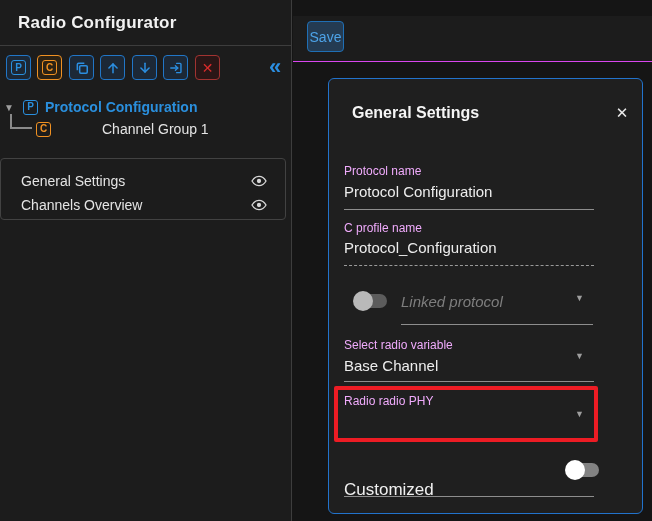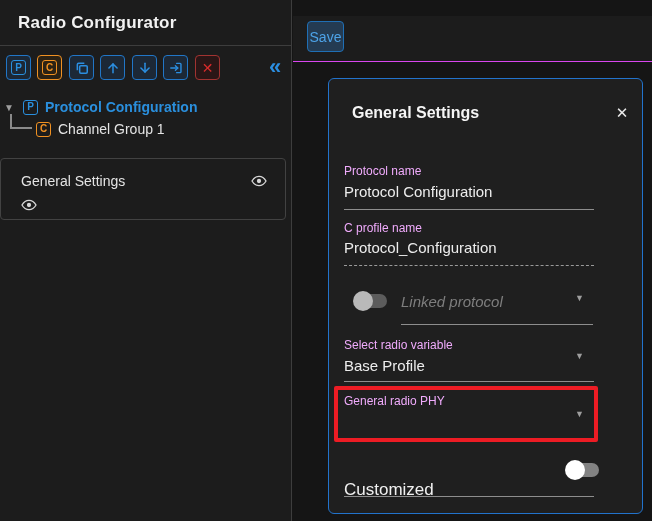--- a/index.html
+++ b/index.html
@@ -30,21 +30,21 @@
 
   .collapse-btn { position:absolute; left:260px; top:53px; width:30px; height:28px;
     display:flex; align-items:center; justify-content:center;
     color:#2b8ee0; font-size:22px; font-weight:bold; cursor:pointer; }
 
   .tree-row { position:absolute; display:flex; align-items:center; gap:7px; }
   .tree-row1 { left:4px; top:99px; }
   .tree-row2 { left:36px; top:121px; }
   .expander { color:#9e9e9e; font-size:10px; width:12px; }
   .tree-label-root { color:#2a8fdd; font-size:14px; font-weight:bold; }
-  .tree-label-child { color:#e4e4e4; font-size:14px; }
+  .tree-label-child { color:#e4e4e4; font-size:14px;margin-left:44px; }
   .tree-connector { position:absolute; left:10px; top:114px; width:22px; height:15px;
     border-left:2px solid #8a8a8a; border-bottom:2px solid #8a8a8a; }
 
   .section-box { position:absolute; left:0; top:158px; width:286px; height:62px;
     border:1px solid #424242; border-radius:4px; }
   .section-row { position:absolute; left:0; width:100%; height:26px;
     display:flex; align-items:center; padding:0 18px 0 20px; cursor:pointer; }
   .section-row .label { font-size:14px; color:#e4e4e4; flex:1; }
   .eye { width:16px; height:16px; flex:none; cursor:pointer; }
 
@@ -146,20 +146,21 @@
 
   <div class="section-box">
     <div class="section-row" style="top:9px">
       <span class="label">General Settings</span>
       <svg class="eye" viewBox="0 0 24 24" fill="none" stroke="#d8d8d8" stroke-width="2">
         <path d="M1.5 12S5.5 5 12 5s10.5 7 10.5 7-4 7-10.5 7S1.5 12 1.5 12z"></path>
         <circle cx="12" cy="12" r="3.2" fill="#d8d8d8" stroke="none"></circle>
       </svg>
     </div>
     <div class="section-row" style="top:33px">
+      <span class="label">Channels Overview</span>
       <svg class="eye" viewBox="0 0 24 24" fill="none" stroke="#d8d8d8" stroke-width="2">
         <path d="M1.5 12S5.5 5 12 5s10.5 7 10.5 7-4 7-10.5 7S1.5 12 1.5 12z"></path>
         <circle cx="12" cy="12" r="3.2" fill="#d8d8d8" stroke="none"></circle>
       </svg>
     </div>
   </div>
 </div>
 
 <div class="top-bar">
   <button class="save-btn">Save</button>
@@ -181,26 +182,26 @@
 
   <div class="switch" style="left:24px; top:212px">
     <div class="track"></div>
     <div class="knob"></div>
   </div>
   <div class="linked-label">Linked protocol</div>
   <div class="caret" style="left:246px; top:214px">▼</div>
   <div class="f-line" style="left:72px; width:192px; top:245px"></div>
 
   <div class="f-label" style="top:259px">Select radio variable</div>
-  <div class="f-value" style="top:278px">Base Profile</div>
+  <div class="f-value" style="top:278px">Base Channel</div>
   <div class="caret" style="left:246px; top:272px">▼</div>
   <div class="f-line" style="top:302px"></div>
 
   <div class="red-box"></div>
-  <div class="f-label" style="top:315px">General radio PHY</div>
+  <div class="f-label" style="top:315px">Radio radio PHY</div>
   <div class="caret" style="left:246px; top:330px">▼</div>
 
   <div class="customized-label">Customized</div>
   <div class="switch white" style="left:236px; top:381px">
     <div class="track"></div>
     <div class="knob"></div>
   </div>
   <div class="f-line" style="top:417px"></div>
 </div>
 

